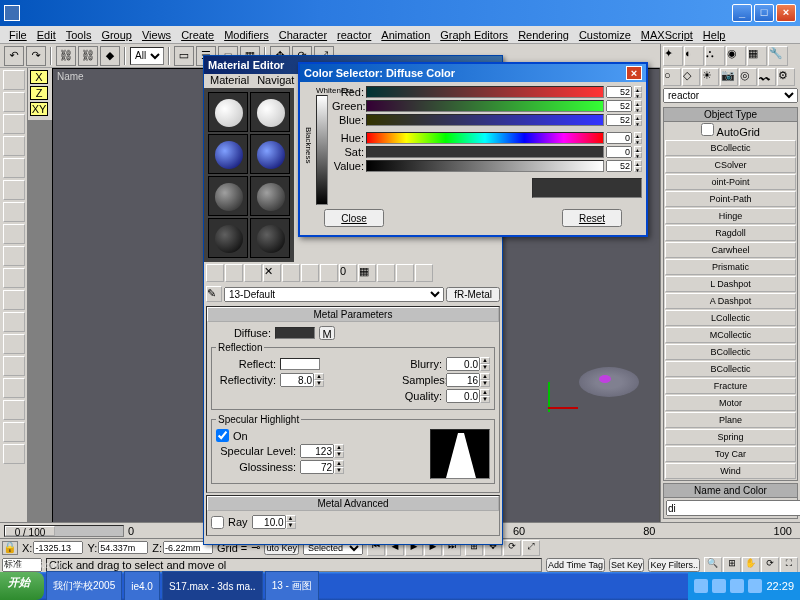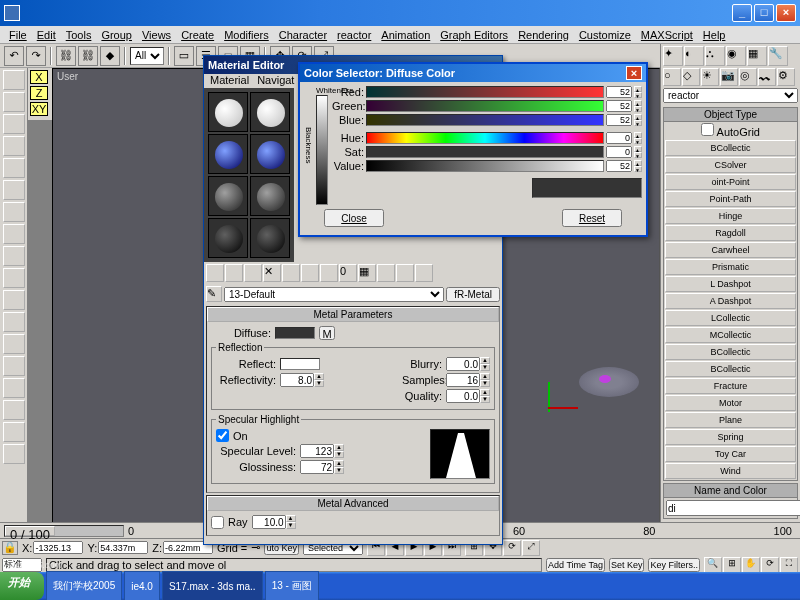--- a/index.html
+++ b/index.html
@@ -99,21 +99,21 @@
 .sl-arrows { display: flex; flex-direction: column; }
 .sl-arrows span { width: 8px; height: 6px; background: #d6d3ce; border: 1px outset #fff; font-size: 5px; cursor: pointer; }
 .cs-preview { width: 110px; height: 20px; background: #343434; border: 1px inset #808080; margin-left: auto; }
 .cs-buttons { display: flex; justify-content: space-between; padding: 0 24px 4px; gap: 36px; }
 .cs-buttons button { width: 60px; height: 18px; font-size: 10px; text-decoration: underline; }
 
 
 .bottom { position: absolute; bottom: 28px; left: 0; right: 0; height: 50px; background: #d6d3ce; border-top: 1px solid #808080; font-size: 10px; }
 .timeline { height: 16px; display: flex; align-items: center; padding: 0 4px; border-bottom: 1px solid #808080; }
 .timeline .slider { flex: 0 0 120px; height: 12px; background: #c0c0c0; border: 1px inset #808080; position: relative; }
-.timeline .slider .thumb { position: absolute; left: 0; width: 50px; height: 10px; background: #d6d3ce; border: 1px outset #fff; text-align: center; font-size: 13px; }
+.timeline .slider .thumb { position: absolute; left: 0; width: 50px; height: 10px; background: #d6d3ce; border: 1px outset #fff; text-align: center; font-size: 10px; }
 .status-row { display: flex; align-items: center; height: 17px; padding: 0 2px; gap: 4px; }
 .status-row .coord { display: flex; align-items: center; gap: 1px; }
 .status-row .coord input { width: 50px; height: 13px; font-size: 9px; }
 .status-row .grid-sel { width: 60px; font-size: 9px; }
 .play-ctrl { display: flex; gap: 1px; }
 .play-ctrl .b { width: 18px; height: 16px; border: 1px outset #fff; background: #d6d3ce; cursor: pointer; text-align: center; font-size: 9px; }
 .hint { flex: 1; border: 1px inset #808080; height: 14px; padding: 0 2px; background: #d6d3ce; overflow: hidden; white-space: nowrap; }
 
 
 .taskbar { position: absolute; bottom: 0; left: 0; right: 0; height: 28px; background: linear-gradient(to bottom, #3c8df0, #225bd0 8%, #225bd0 92%, #1a4aa8); display: flex; align-items: center; }
@@ -198,21 +198,21 @@
     <div class="t"></div>
     <div class="t"></div>
   </div>
   <div class="left-axis">
     <div class="axis-lbl">X</div>
     <div class="axis-lbl" style="background:#ffff80">Z</div>
     <div class="axis-lbl">XY</div>
   </div>
 
   <div class="viewport">
-    <span class="label">User</span>
+    <span class="label">Name</span>
 
     <div style="position:absolute; right:90px; bottom:130px; width:40px; height:40px;">
       <div style="position:absolute; width:2px; height:30px; background:#00c000; left:19px; top:5px;"></div>
       <div style="position:absolute; width:30px; height:2px; background:#c00000; left:19px; top:30px;"></div>
     </div>
     <div style="position:absolute; right:20px; bottom:150px; width:60px; height:30px; background:radial-gradient(ellipse,#808090 30%,#606070); border-radius:50%;">
       <div style="position:absolute; left:20px; top:8px; width:12px; height:8px; background:#c040e0; border-radius:50%;"></div>
     </div>
   </div>
 
@@ -562,15 +562,22 @@
 </div>
 
 <div class="taskbar">
   <div class="start">
       <span>开始</span>
     </div>
   <div class="task-btn">我们学校2005</div>
   <div class="task-btn">ie4.0</div>
   <div class="task-btn active">S17.max - 3ds ma..</div>
   <div class="task-btn">13 - 画图</div>
+  <div class="tray">
+    <div class="ic"></div>
+    <div class="ic"></div>
+    <div class="ic"></div>
+    <div class="ic"></div>
+    <span>22:29</span>
+  </div>
 </div>
 
 <div style="position:absolute; left:4px; bottom:30px; color:#fff; font-size:9px; font-style:italic; opacity:0.6;">Arting365.com</div>
 
 </body></html>

